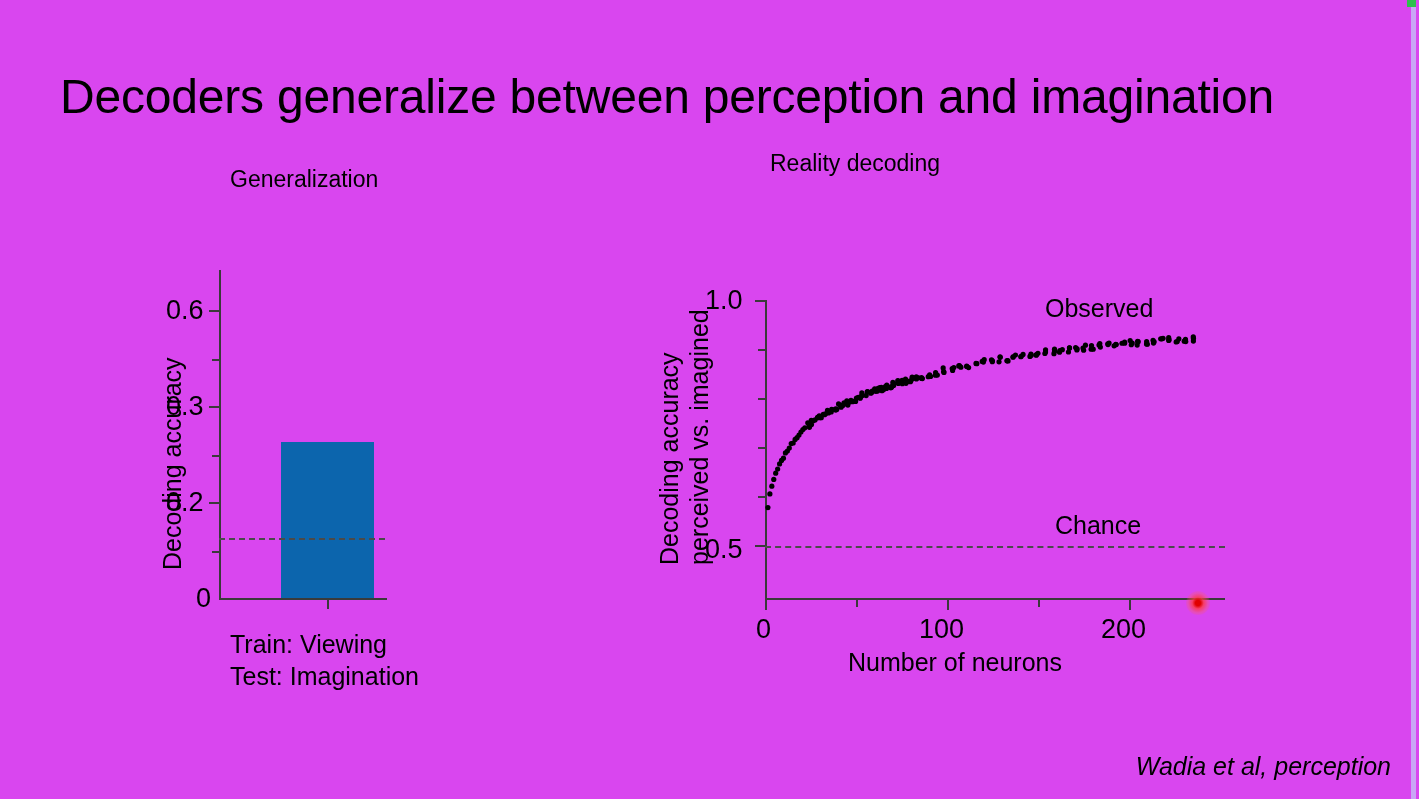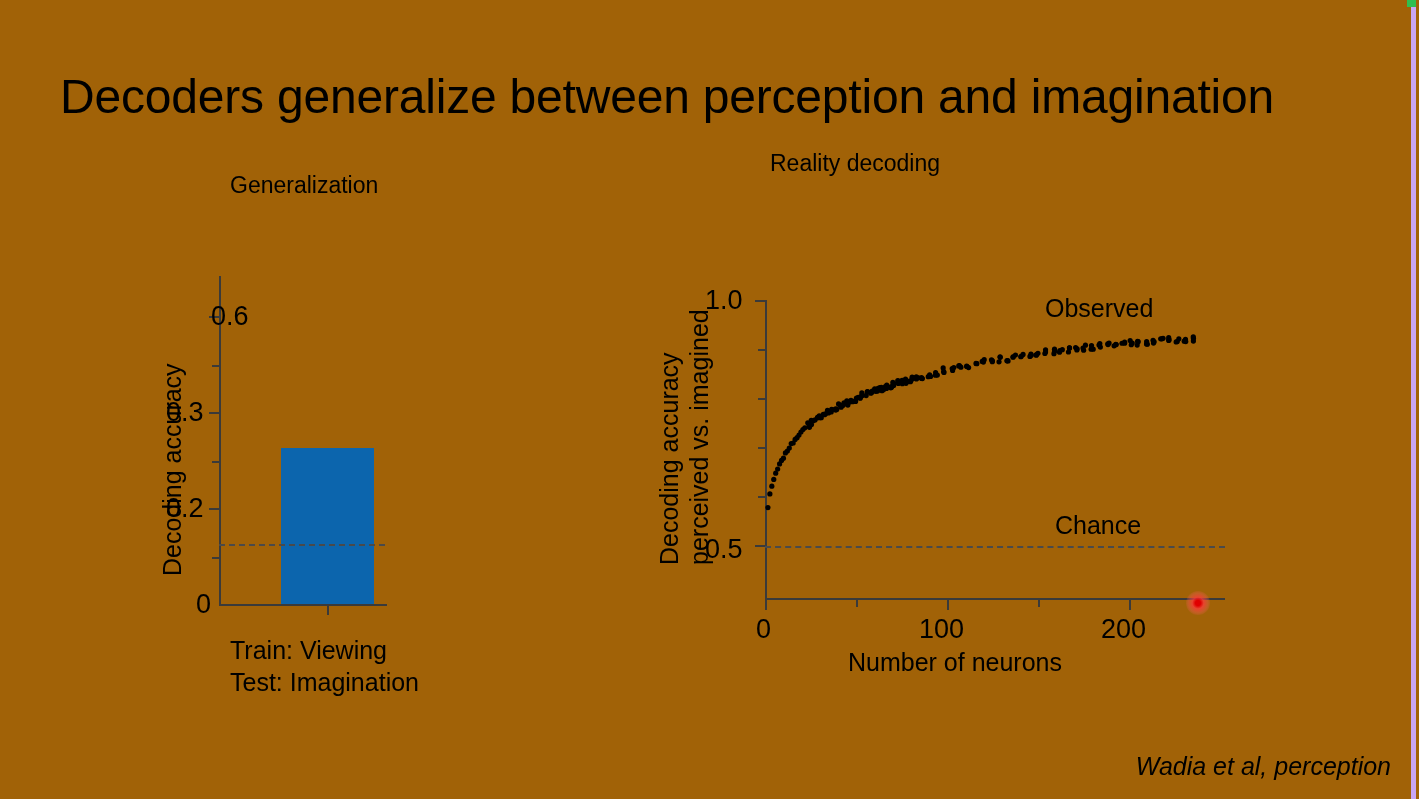--- a/index.html
+++ b/index.html
@@ -9,21 +9,21 @@
     background: #ffffff;
   }
   body {
     font-family: "Liberation Sans", sans-serif;
     color: #000000;
   }
   #slide {
     position: relative;
     width: 1419px;
     height: 799px;
-    background: #a16207;
+    background: #d946ef;
     overflow: hidden;
   }
 
   
   #share-strip {
     position: absolute;
     top: 0;
     right: 3px;
     width: 5px;
     height: 799px;
@@ -57,21 +57,21 @@
     position: absolute;
   }
   .panel-title {
     position: absolute;
     font-size: 23px;
     line-height: 26px;
     white-space: nowrap;
     color: #000;
   }
 
-  #panel-left  { left: 0;   top: 16px; width: 520px; height: 593px; }
+  #panel-left  { left: 0;   top: 10px; width: 520px; height: 593px; }
   #panel-right { left: 620px; top: 0; width: 700px; height: 799px; }
 
   #panel-left .panel-title  { left: 230px; top: 156px; }
   #panel-right .panel-title { left: 150px; top: 150px; }
 
   
   .axis-line {
     position: absolute;
     background: #3a3a3a;
   }
@@ -167,21 +167,21 @@
   <div id="panel-left" class="panel">
 
     <div class="panel-title">Generalization</div>
 
     <div class="axis-title rot90" style="left:158px; top:560px;">Decoding accuracy</div>
 
     <div class="axis-line" style="left:219px; top:260px; width:2px; height:330px;"></div>
     <div class="axis-line" style="left:219px; top:588px; width:168px; height:2px;"></div>
 
     <div class="tick" style="left:209px; top:300px; width:10px; height:2px;"></div>
-    <div class="tick-label" style="left:166px; top:287px;margin-left:45px;">0.6</div>
+    <div class="tick-label" style="left:166px; top:287px;">0.6</div>
 
     <div class="tick" style="left:212px; top:349px; width:7px; height:2px;"></div>
 
     <div class="tick" style="left:209px; top:396px; width:10px; height:2px;"></div>
     <div class="tick-label" style="left:166px; top:383px;">0.3</div>
 
     <div class="tick" style="left:212px; top:445px; width:7px; height:2px;"></div>
 
     <div class="tick" style="left:209px; top:492px; width:10px; height:2px;"></div>
     <div class="tick-label" style="left:166px; top:479px;">0.2</div>

